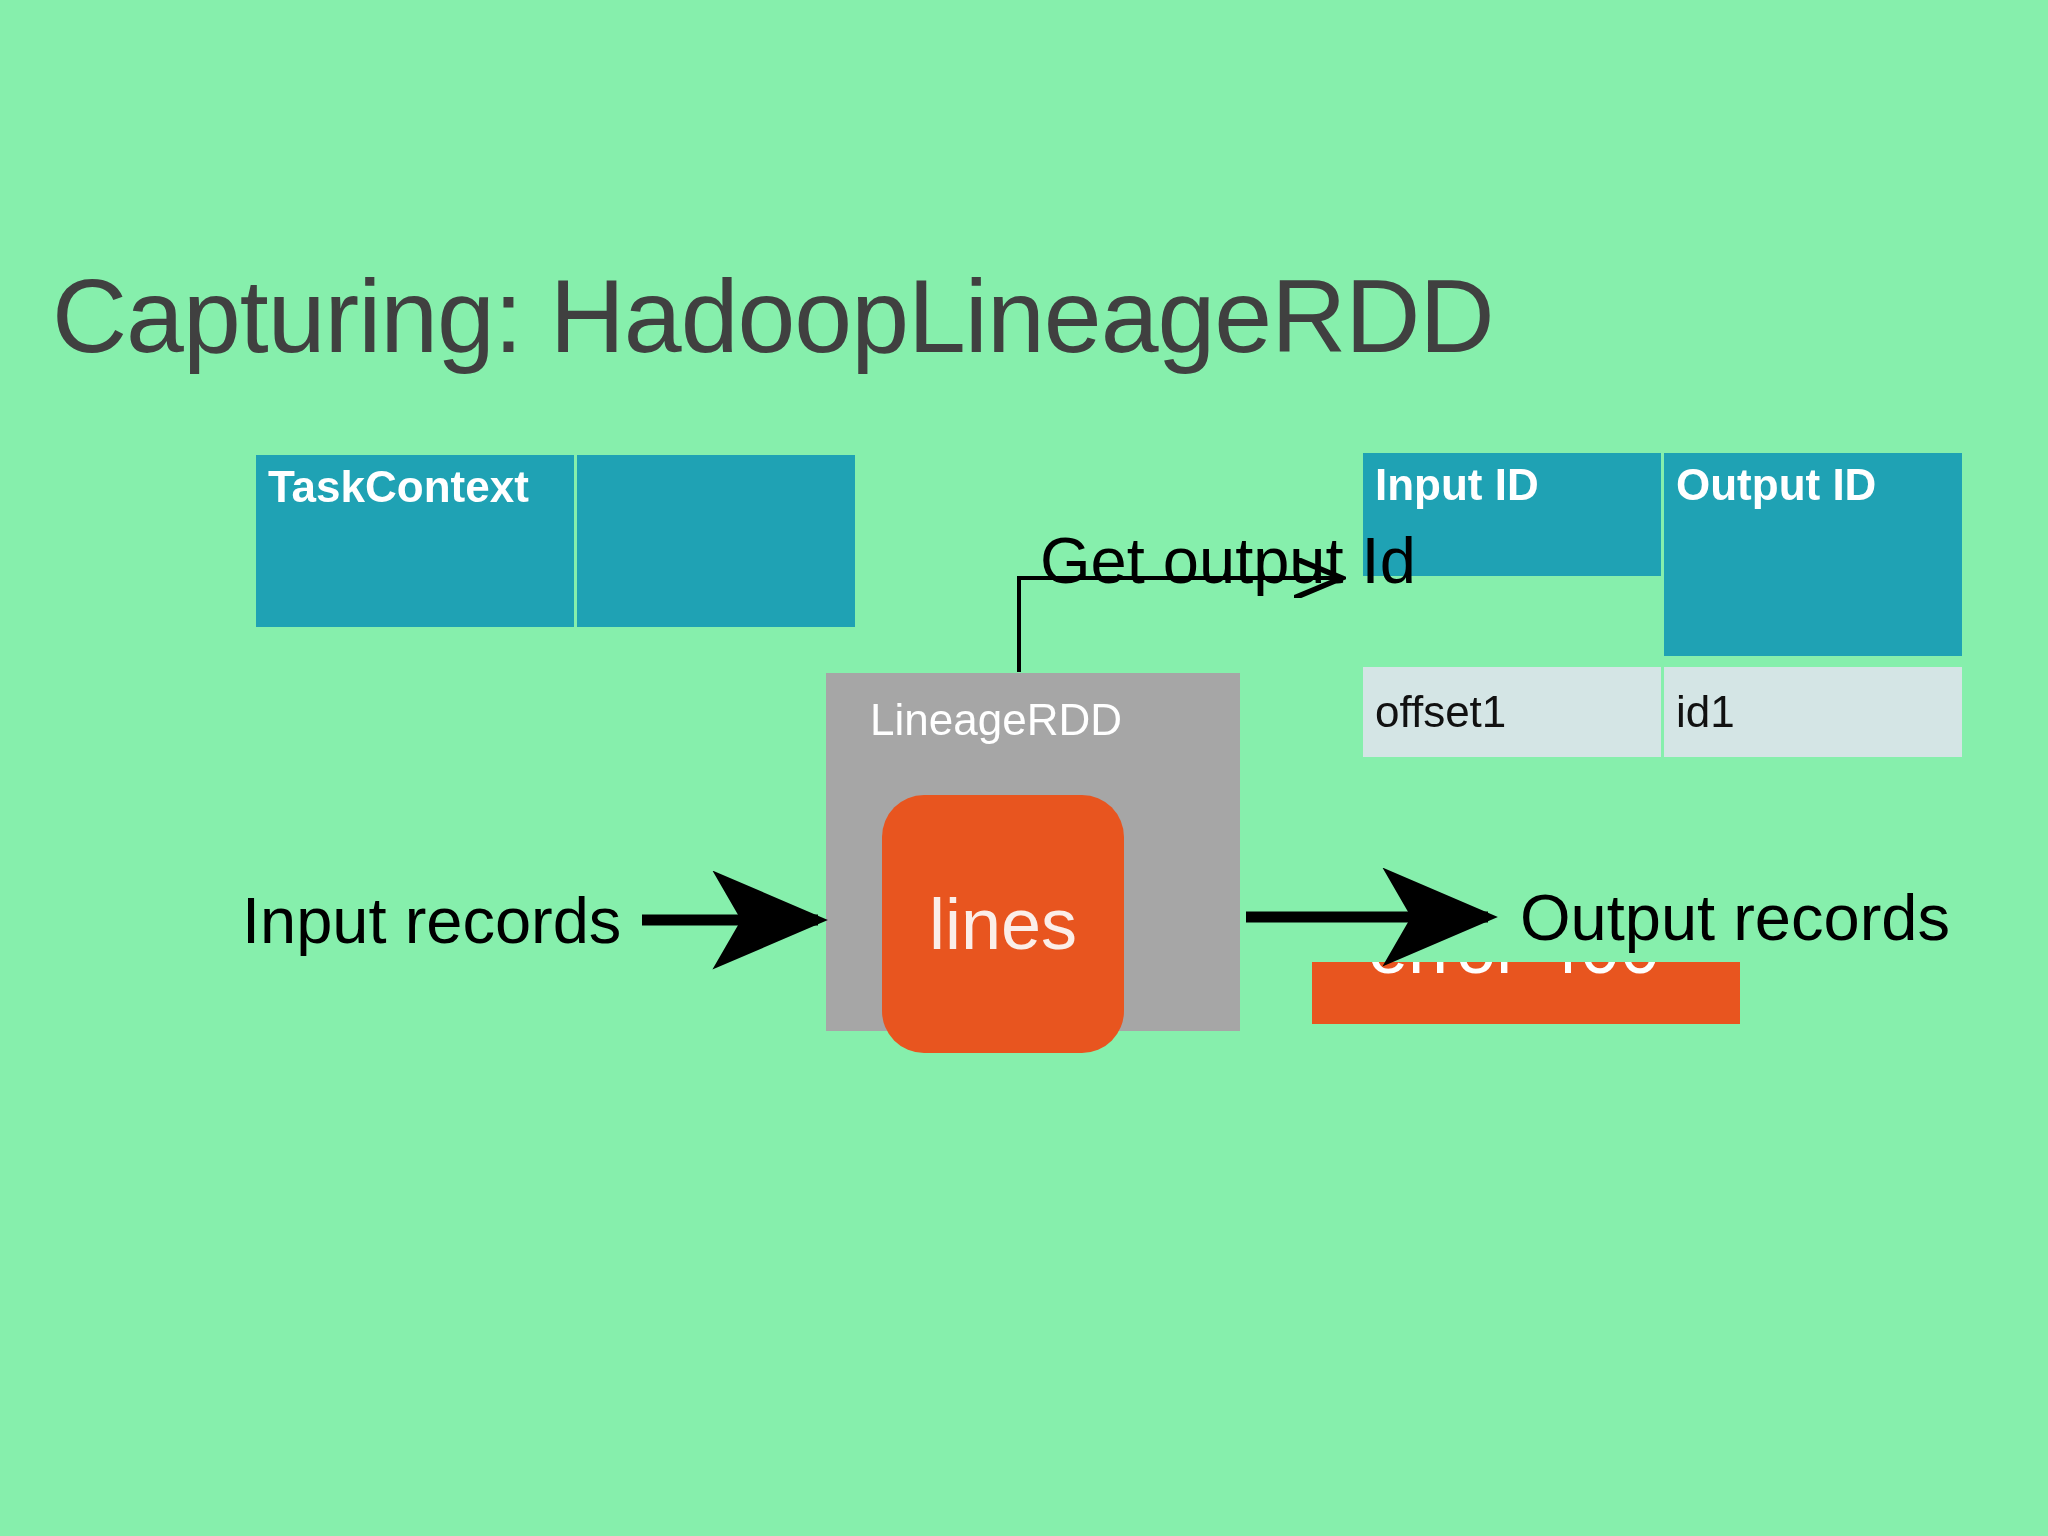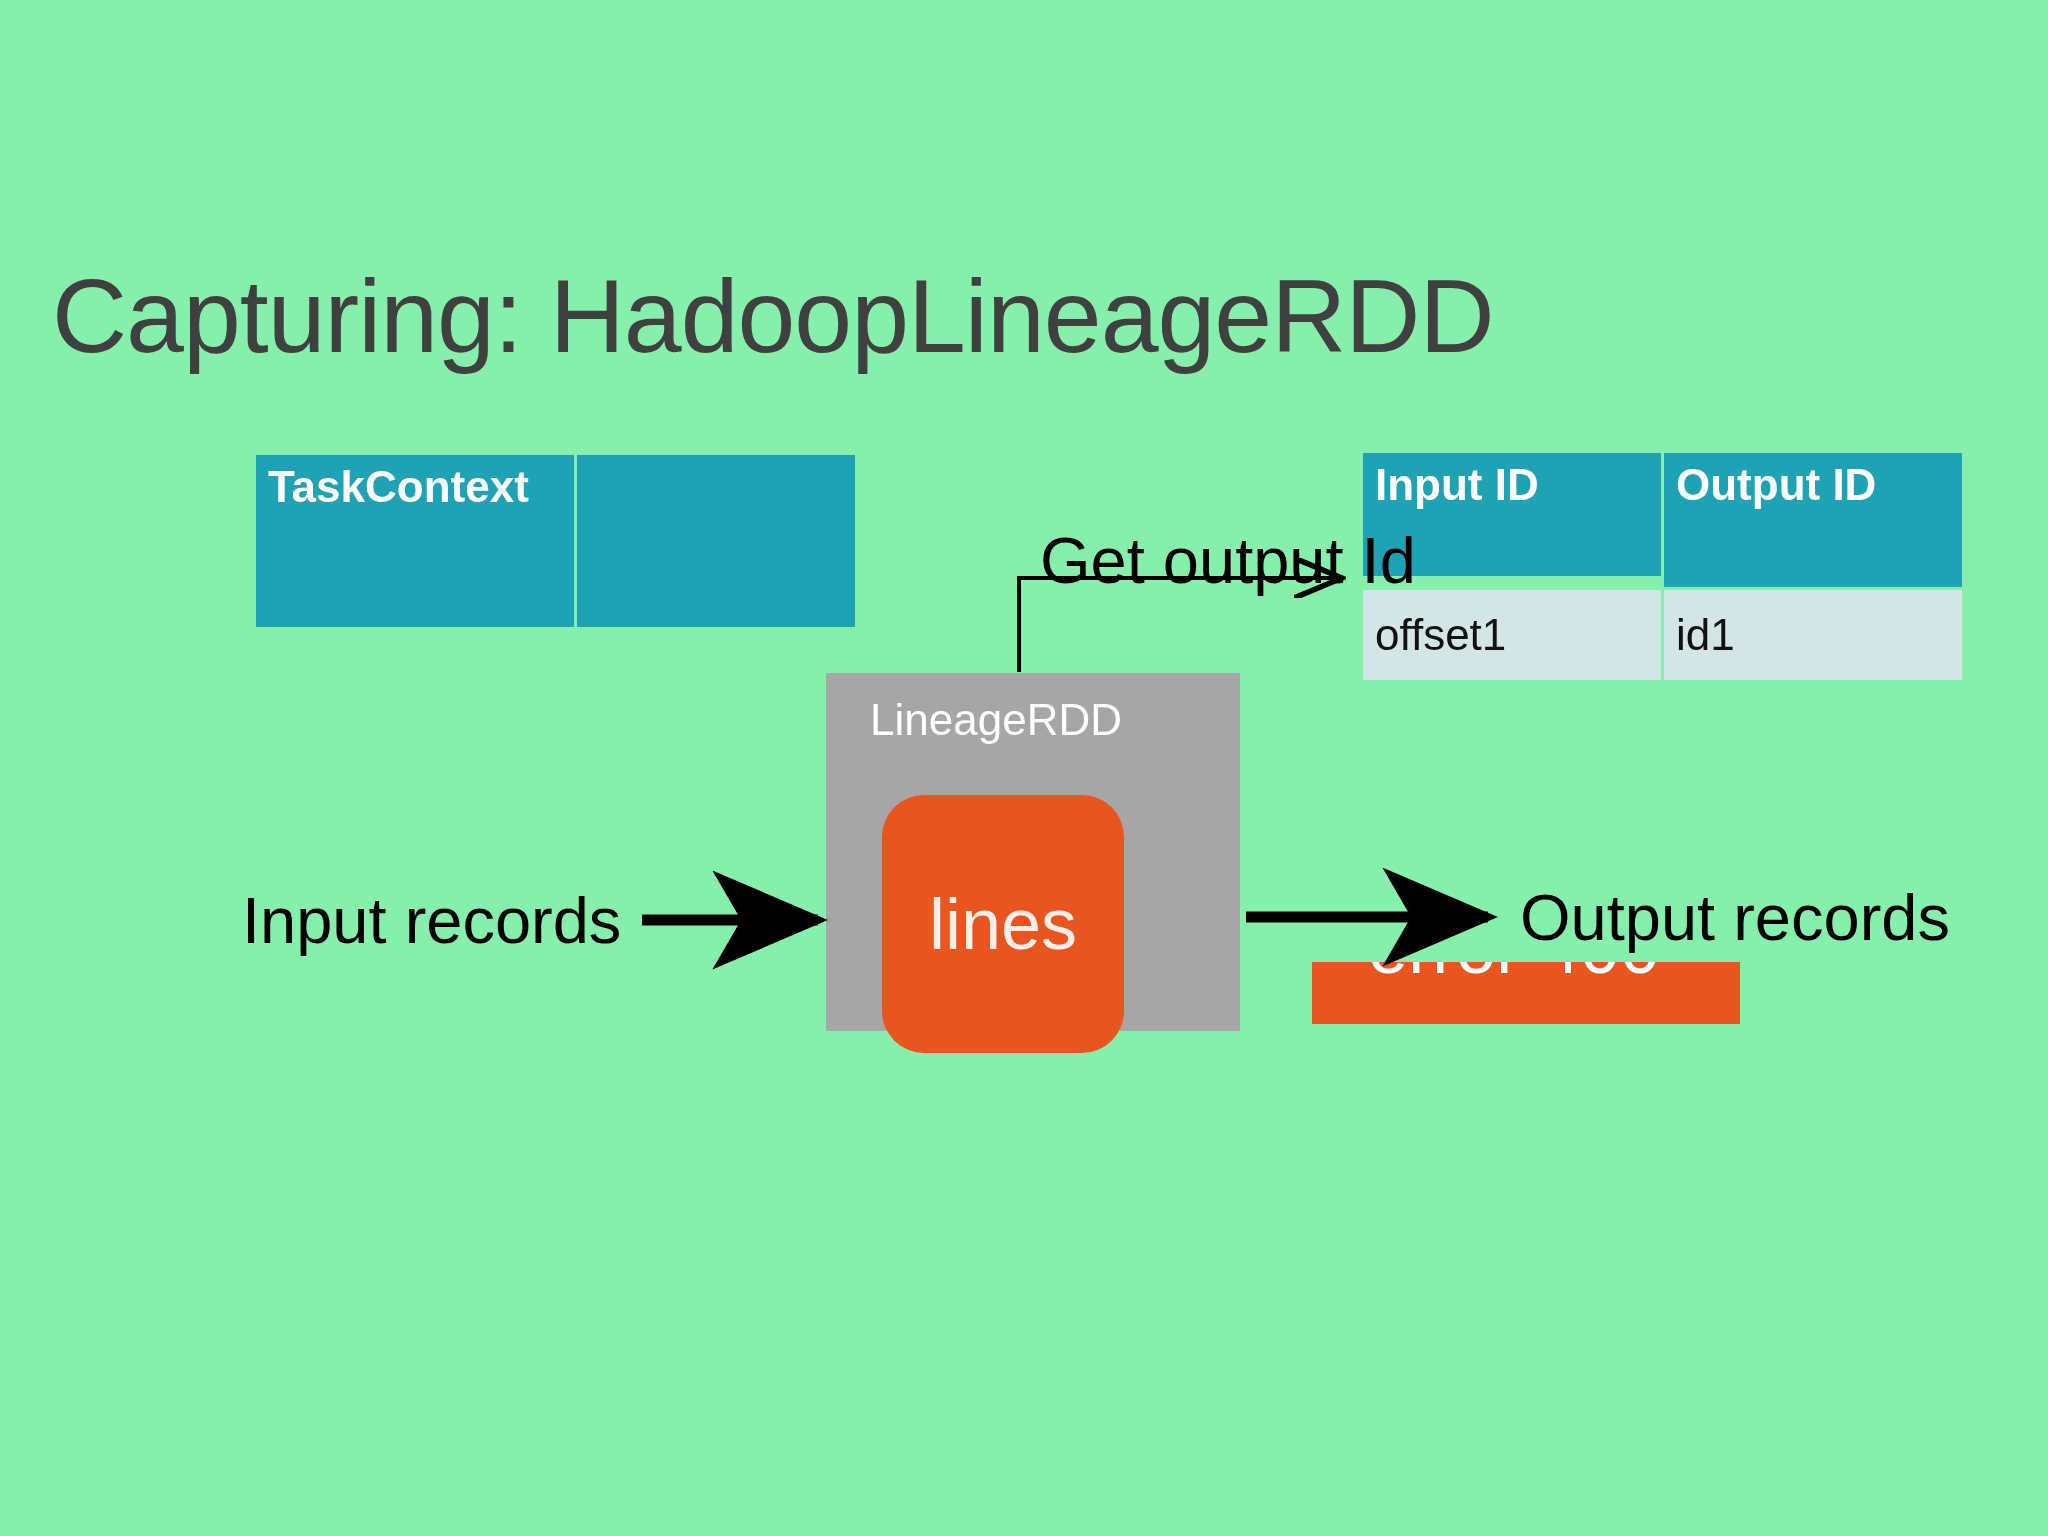--- a/index.html
+++ b/index.html
@@ -63,32 +63,32 @@
     background: #D4E5E5;
     color: #111111;
     font-weight: 400;
     font-size: 44px;
     line-height: 1.10;
   }
   .cell + .cell {
     margin-left: 3px;
   }
   .tbl-row + .tbl-row {
-    margin-top: 3px;
+    margin-top: 11px;
   }
 
   
   #taskcontext-table { left: 256px; top: 455px; }
   #taskcontext-table .c1 { width: 318px; height: 172px; }
   #taskcontext-table .c2 { width: 278px; height: 172px; }
 
   
   #io-table { left: 1363px; top: 453px; }
   #io-table .c1 { width: 298px; height: 123px; }
-  #io-table .c2 { width: 298px; height: 134px; }
+  #io-table .c2 { width: 298px; height: 203px; }
   #io-table .r2 .c1, #io-table .r2 .c2 { height: 90px; align-items: center; padding-top: 0; }
 
   
   #lineagerdd-box {
     position: absolute;
     left: 826px;
     top: 673px;
     width: 414px;
     height: 358px;
     background: #A6A6A6;

